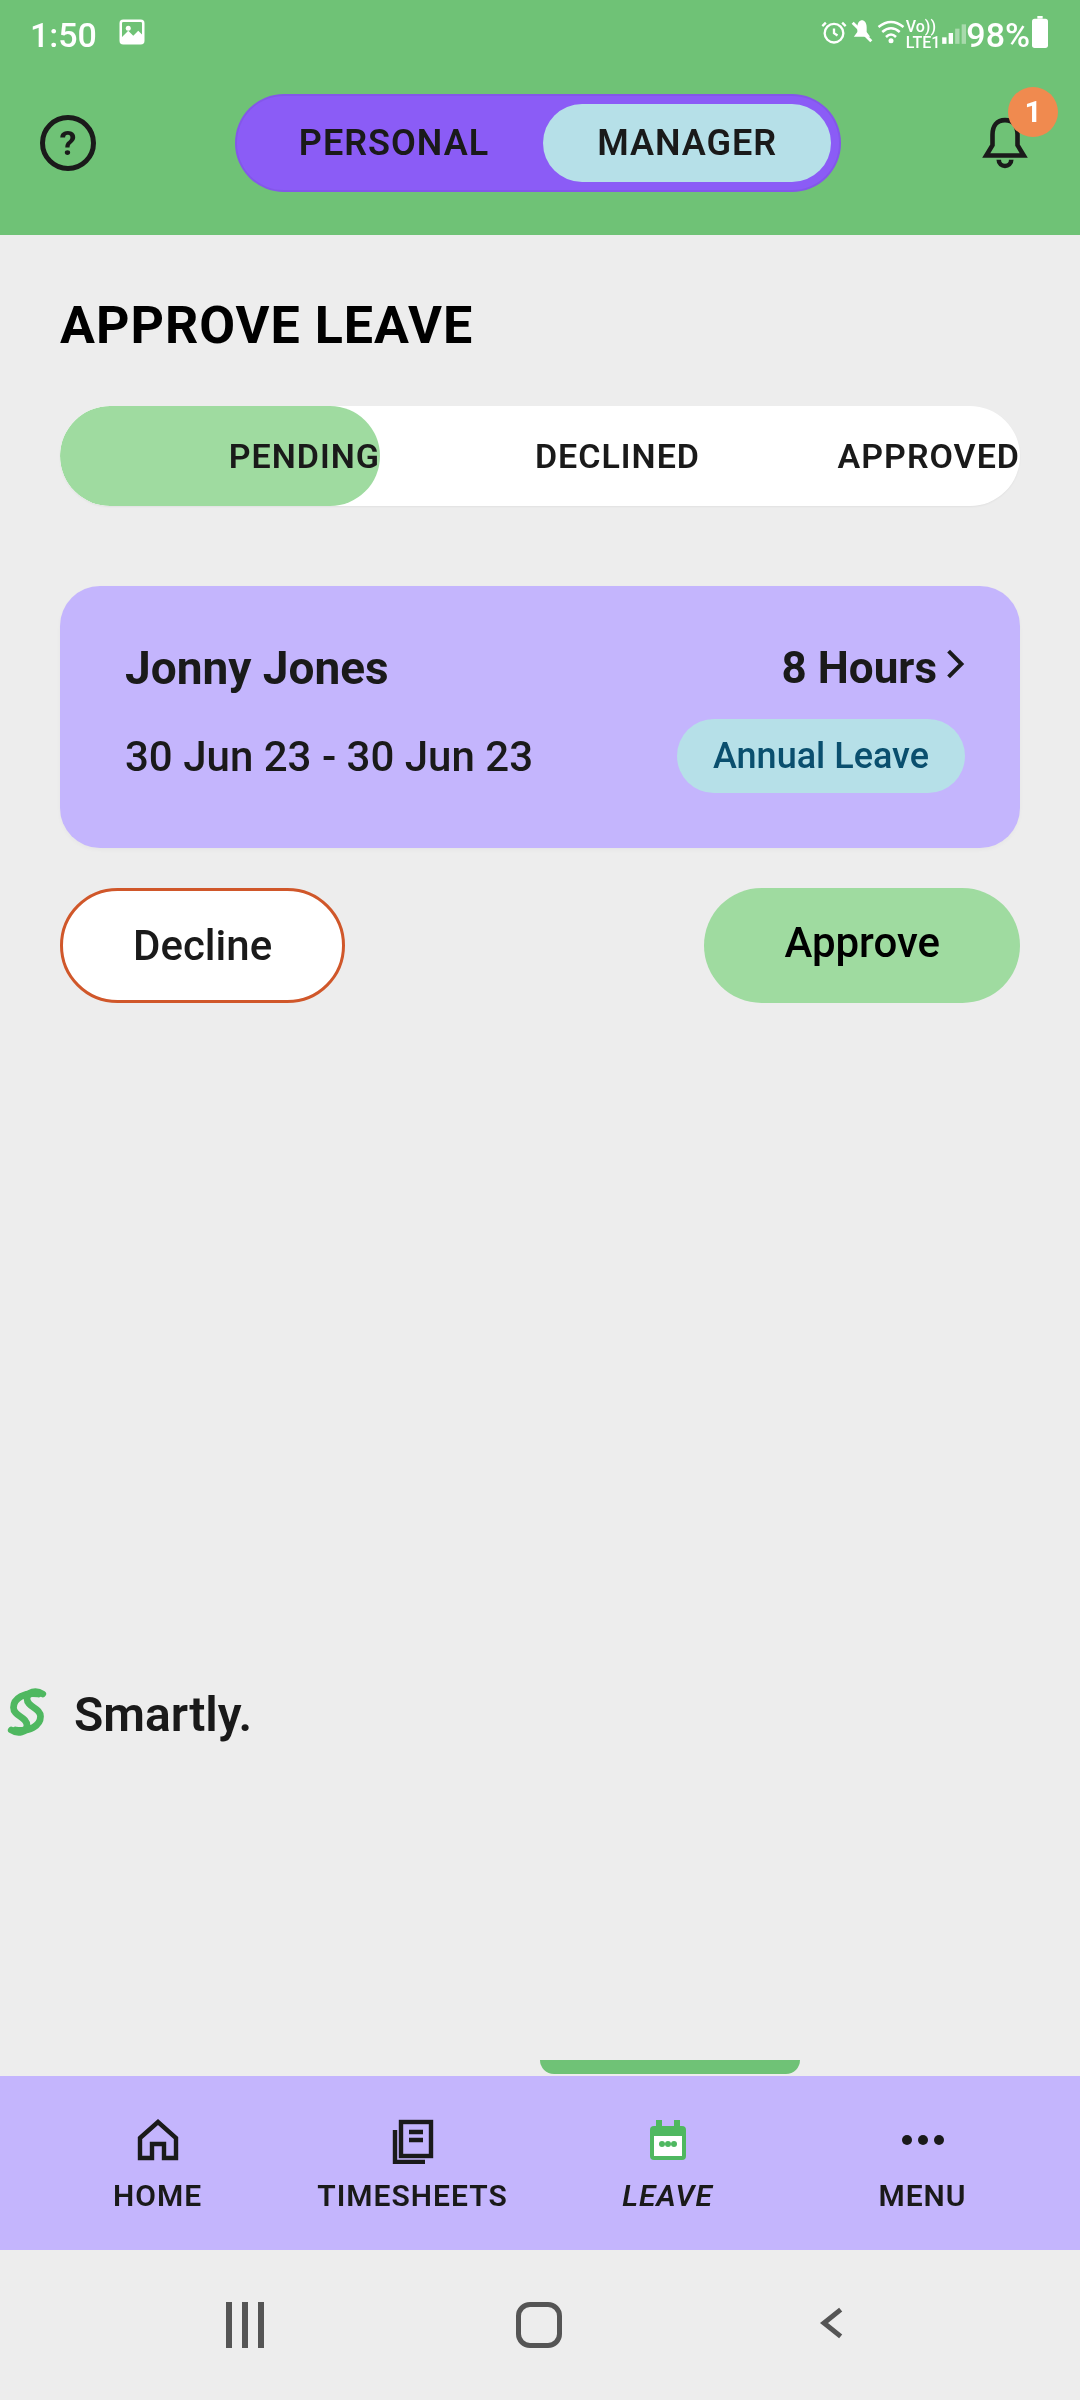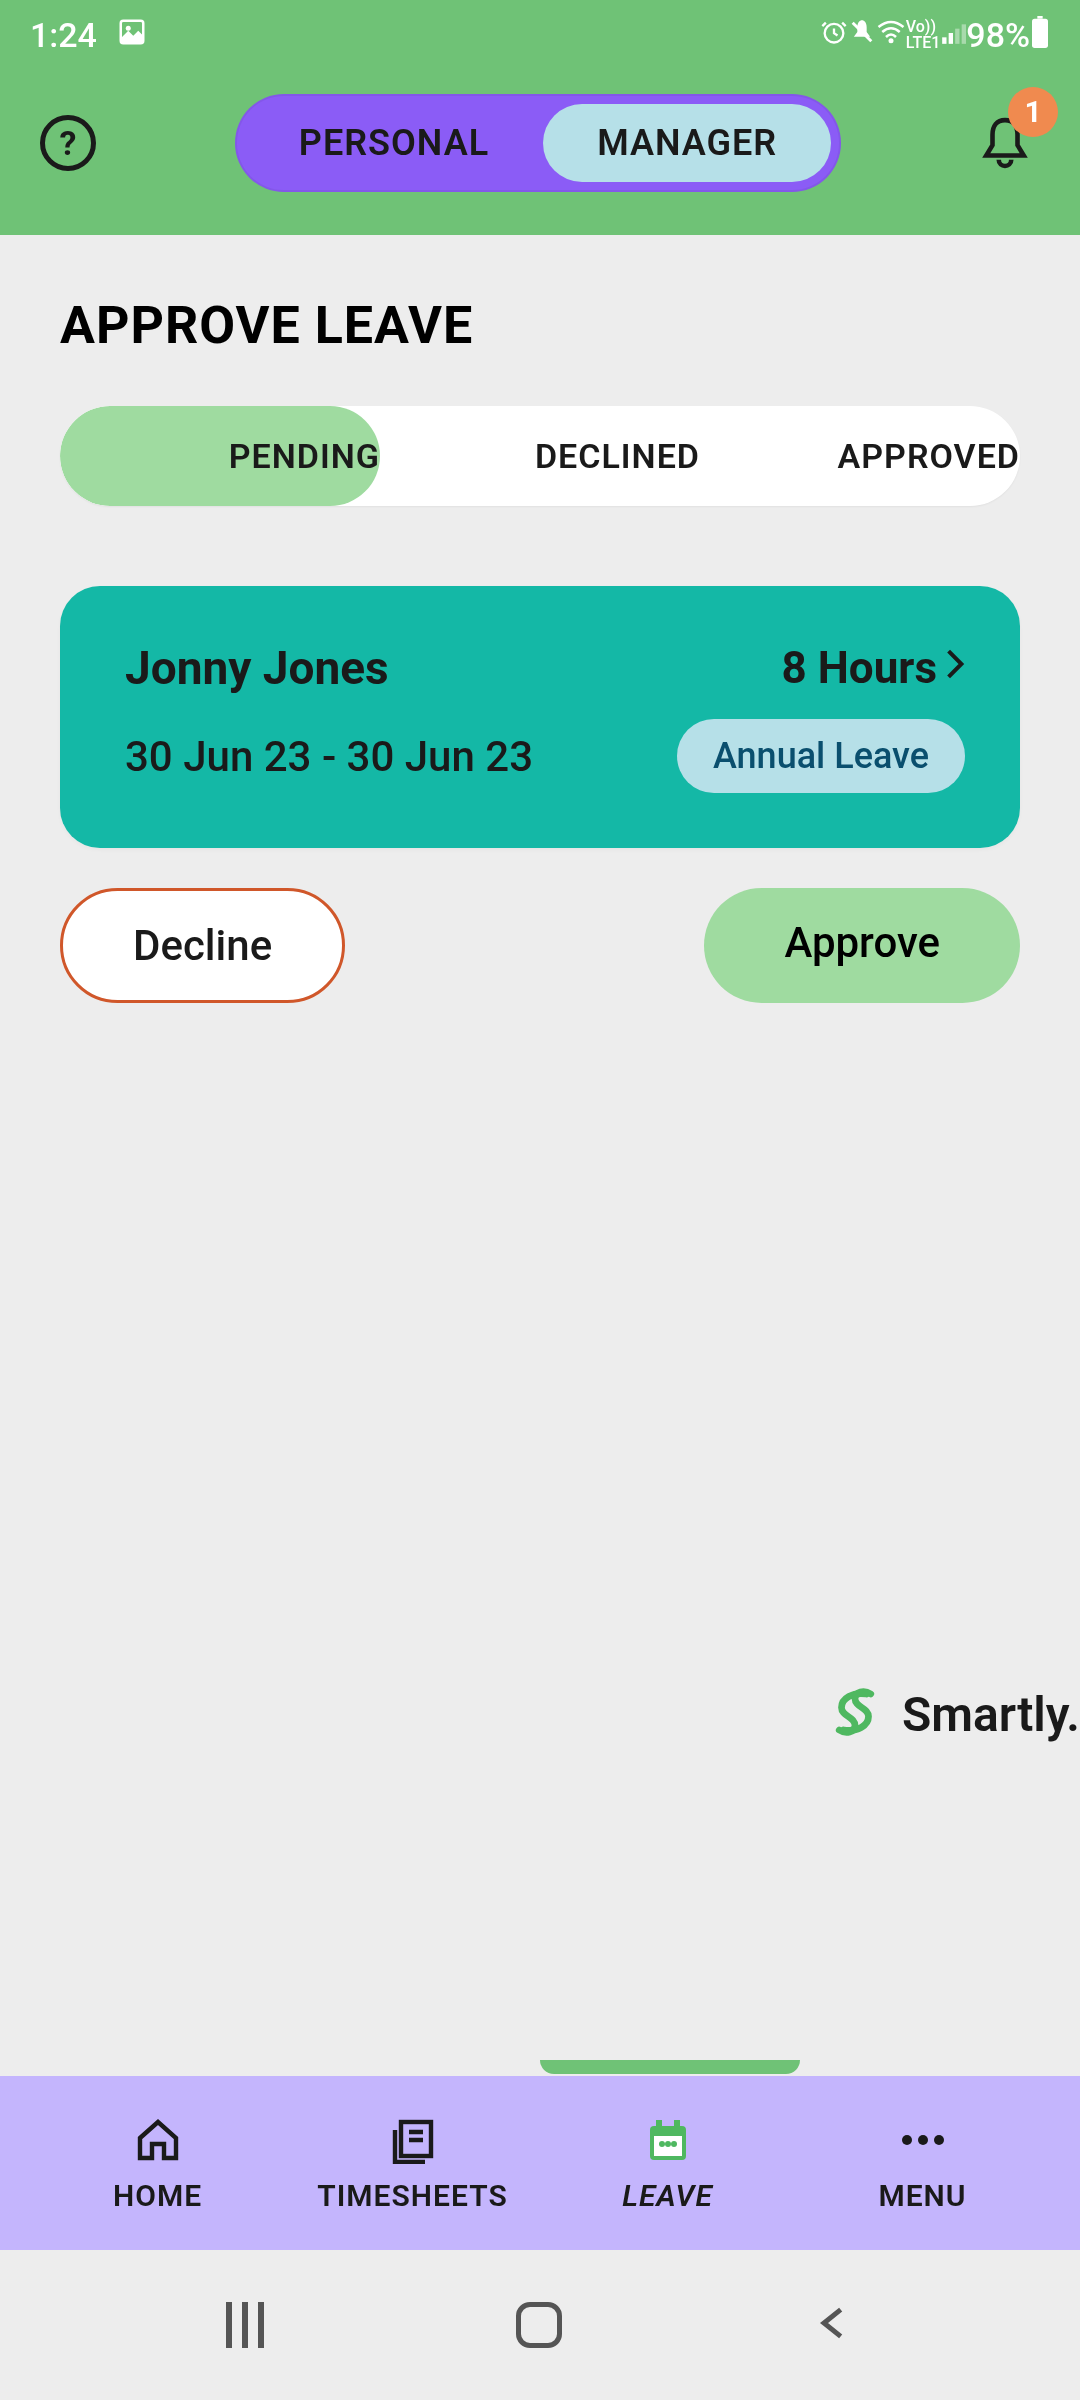--- a/index.html
+++ b/index.html
@@ -19,36 +19,36 @@
   .bell-icon svg { width: 50px; height: 60px; }
   .bell-badge { position: absolute; top: -26px; right: -18px; background: #f08a4f; color: #fff; width: 50px; height: 50px; border-radius: 50%; display: flex; align-items: center; justify-content: center; font-size: 30px; font-weight: 700; }
   
   .main { padding: 60px 60px 0 60px; }
   .page-title { font-size: 52px; font-weight: 700; letter-spacing: 1px; color: #000000; margin-bottom: 50px; }
   
   .status-tabs { display: flex; background: #fff; border-radius: 100px; padding: 0; overflow: hidden; margin-bottom: 80px; box-shadow: 0 1px 2px rgba(0,0,0,0.05); }
   .status-tab { flex: 1; text-align: right; padding: 30px 0; font-size: 34px; font-weight: 600; letter-spacing: 1px; color: #1a1a1a; border-radius: 100px; }
   .status-tab.active { background: #9fdba0; }
   
-  .leave-card { background: #14b8a6; border-radius: 40px; padding: 55px 55px 55px 65px; box-shadow: 0 2px 4px rgba(0,0,0,0.03); }
+  .leave-card { background: #c4b5fd; border-radius: 40px; padding: 55px 55px 55px 65px; box-shadow: 0 2px 4px rgba(0,0,0,0.03); }
   .leave-row1 { display: flex; justify-content: space-between; align-items: center; margin-bottom: 24px; }
   .leave-name { font-size: 46px; font-weight: 700; color: #1a1a1a; }
   .leave-hours-wrap { display: flex; align-items: center; gap: 8px; }
   .leave-hours { font-size: 44px; font-weight: 700; color: #1a1a1a; }
   .chevron { font-size: 34px; color: #333; font-weight: 300; }
   .leave-row2 { display: flex; justify-content: space-between; align-items: center; }
   .leave-dates { font-size: 42px; font-weight: 500; color: #1a1a1a; }
   .leave-type { background: #b6e0e8; color: #0a4f6e; padding: 16px 36px; border-radius: 100px; font-size: 36px; font-weight: 500; }
   
   .actions { display: flex; justify-content: space-between; margin-top: 40px; }
   .btn { padding: 30px 70px; border-radius: 100px; font-size: 42px; font-weight: 500; }
   .btn-decline { background: #fff; border: 3px solid #d0572a; color: #1a1a1a; }
   .btn-approve { background: #9fdba0; color: #000000; padding: 30px 80px; }
   
-  .brand { position: absolute; left: 0; right: 0; top: 1685px; display: flex; align-items: center; justify-content: flex-end; gap: 20px; }
+  .brand { position: absolute; left: 0; right: 0; top: 1685px; display: flex; align-items: center; justify-content: flex-start; gap: 20px; }
   .brand-logo { color: #4fb860; }
   .brand-logo svg { width: 54px; height: 54px; }
   .brand-text { font-size: 48px; font-weight: 600; color: #1a1a1a; }
   
   .green-stub { position: absolute; left: 540px; top: 2060px; width: 260px; height: 14px; background: #6fc276; border-radius: 0 0 14px 14px; }
   
   .bottom-nav { position: absolute; left: 0; right: 0; top: 2076px; height: 174px; background: #c4b5fd; display: flex; justify-content: space-around; align-items: center; padding: 0 30px; }
   .nav-item { display: flex; flex-direction: column; align-items: center; gap: 12px; flex: 1; }
   .nav-icon { width: 52px; height: 52px; display: flex; align-items: center; justify-content: center; }
   .nav-icon svg { width: 48px; height: 48px; }
@@ -62,21 +62,21 @@
   .sys-nav .recents { display: flex; gap: 10px; }
   .sys-nav .recents span { width: 6px; height: 46px; background: #555; }
   .sys-nav .home-btn { width: 46px; height: 46px; border: 5px solid #555; border-radius: 14px; }
   .sys-nav .back-btn svg { width: 40px; height: 40px; }
 </style>
 </head>
 <body>
 
 <div class="status-bar">
   <div class="status-left">
-    <span>1:24</span>
+    <span>1:50</span>
     <span>
       <svg width="30" height="30" viewBox="0 0 24 24" fill="#fff">
           <rect x="3" y="3" width="18" height="18" rx="2" fill="none" stroke="#fff" stroke-width="2"></rect>
           <circle cx="9" cy="9" r="2" fill="#fff"></circle>
           <path d="M3 17 L9 11 L13 15 L17 11 L21 15 V21 H3 Z" fill="#fff"></path>
         </svg>
     </span>
   </div>
   <div class="status-right">
     <span>

